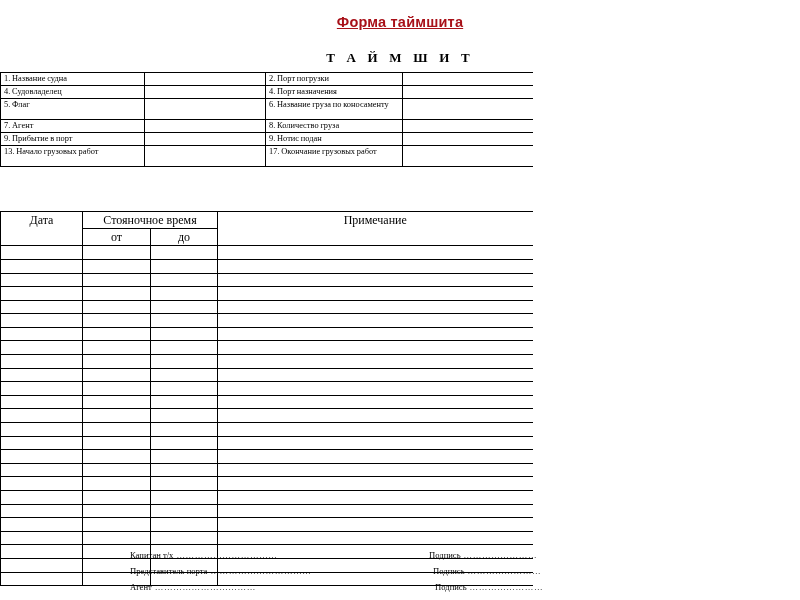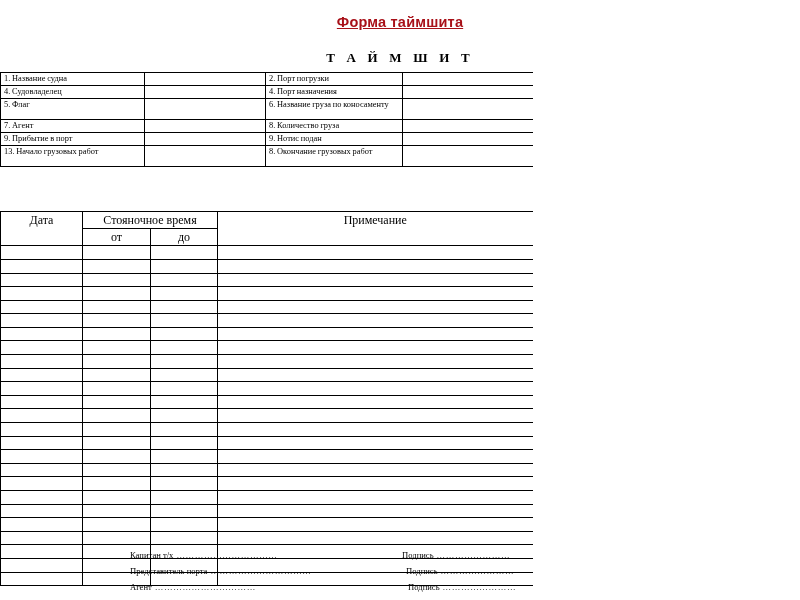--- a/index.html
+++ b/index.html
@@ -85,20 +85,21 @@
     left: 130px;
     top: 551px;
     width: 540px;
     font-size: 8.6px;
     line-height: 1.0;
   }
   .sig-row {
     display: flex;
     align-items: baseline;
     height: 16px;
+    gap: 27px;
   }
   .sig-left  { width: 272px; display: flex; align-items: baseline; }
   .sig-right { display: flex; align-items: baseline; text-align: center; }
   .sig-label { white-space: nowrap; }
   .sig-dots  { white-space: nowrap; letter-spacing: 0.6px; padding-left: 3px; }
   .sig-row.indent-1 .sig-right { padding-left: 4px; }
   .sig-row.indent-2 .sig-right { padding-left: 6px; }
 </style>
 </head>
 <body>
@@ -141,21 +142,21 @@
       </tr>
       <tr class="r-single">
         <td class="label">9. Прибытие в порт</td>
         <td class="value"></td>
         <td class="label">9. Нотис подан</td>
         <td class="value"></td>
       </tr>
       <tr class="r-double">
         <td class="label">13. Начало грузовых работ</td>
         <td class="value"></td>
-        <td class="label">8. Окончание грузовых работ</td>
+        <td class="label">17. Окончание грузовых работ</td>
         <td class="value"></td>
       </tr>
     </tbody>
 </table>
 
 <table class="grid" id="log-table">
   <colgroup>
     <col style="width:82px">
     <col style="width:68px">
     <col style="width:67px">

